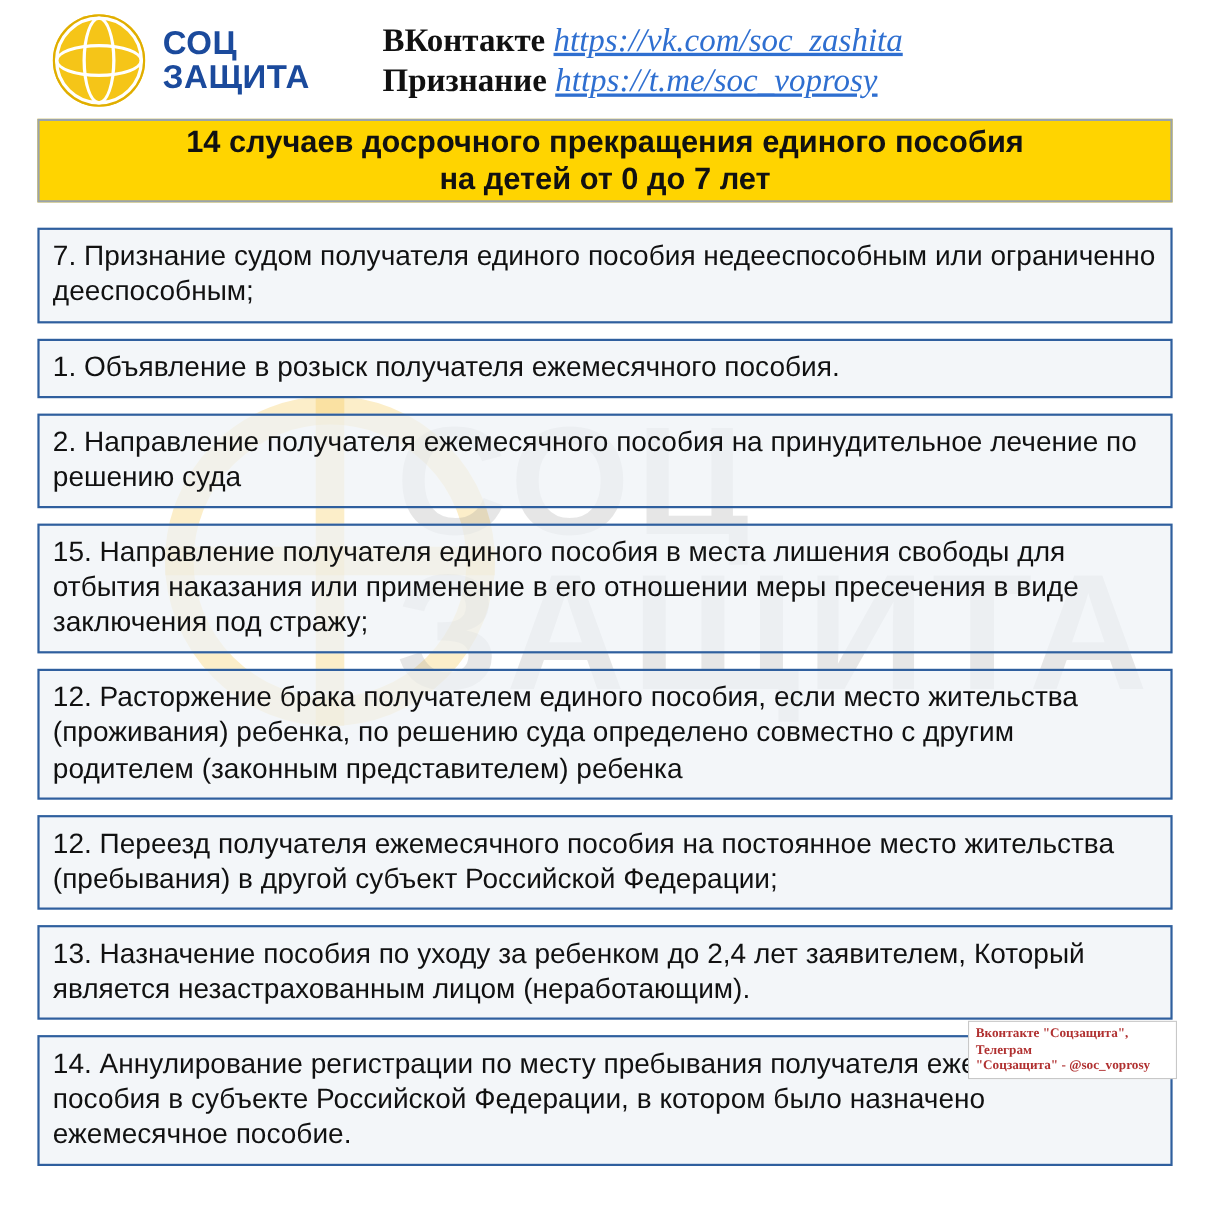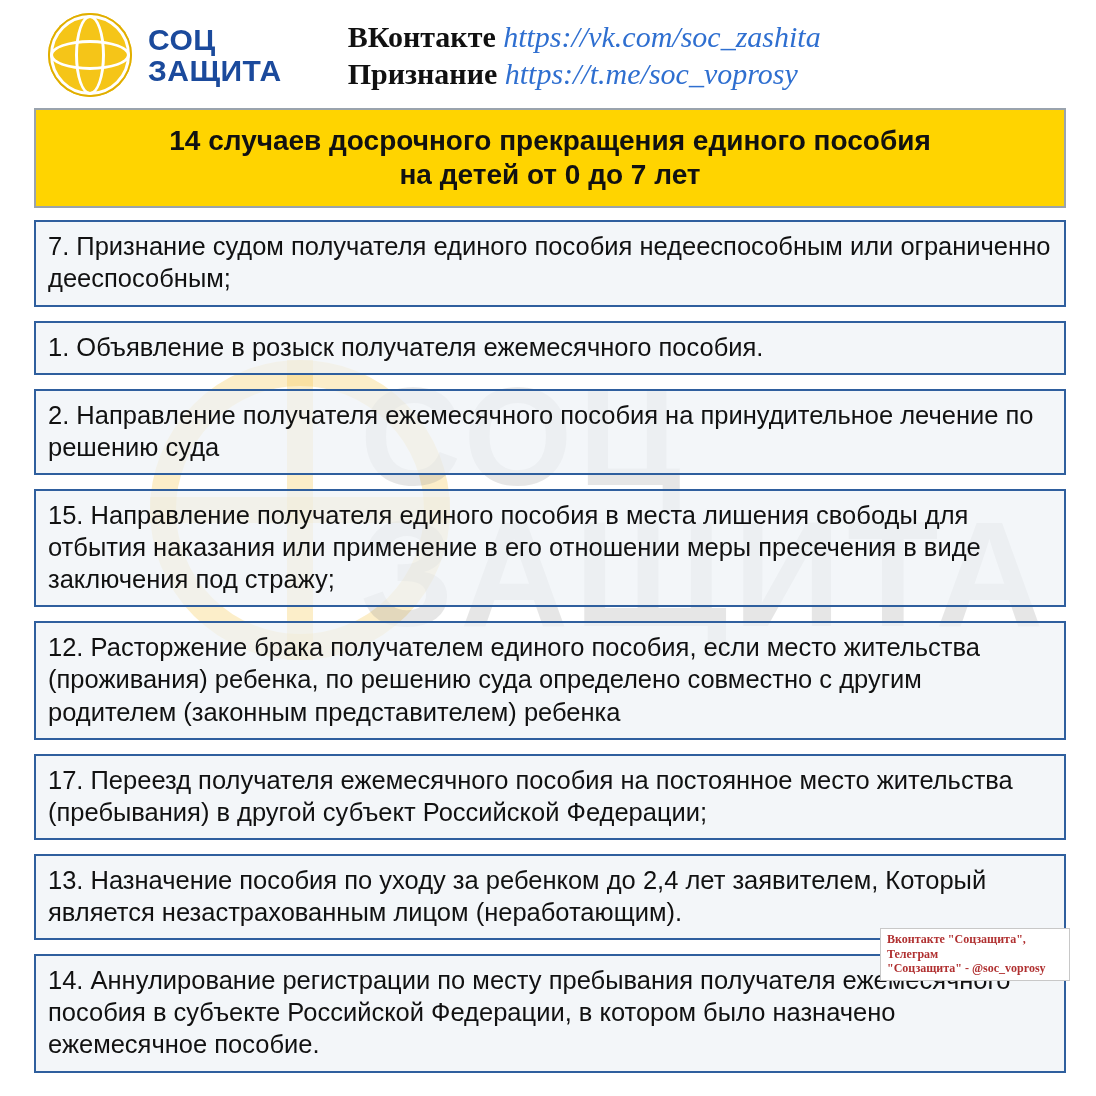--- a/index.html
+++ b/index.html
@@ -109,44 +109,44 @@
     letter-spacing: 0.5px;
   }
   .links {
     margin-left: 66px;
     font-family: "Liberation Serif", serif;
     font-size: 30px;
     line-height: 1.25;
     white-space: nowrap;
   }
   .links .lbl { color: #111111; font-weight: bold; }
-  .links .url { color: #2f6fd0; font-style: italic; }
+  .links .url { color: #2f6fd0; font-style: italic; text-decoration: underline; }
 
   
   .title-banner {
     position: relative;
     z-index: 2;
     margin: 8px 30px 0 34px;
     background: #ffd400;
     border: 2px solid #9aa3ad;
-    padding: 14px 20px;
+    padding: 2px 20px;
     text-align: center;
     font-weight: bold;
     font-size: 28px;
     line-height: 1.22;
     color: #111111;
     box-sizing: border-box;
   }
 
   
   .list {
     position: relative;
     z-index: 2;
     margin: 0 30px 0 34px;
-    padding-top: 12px;
+    padding-top: 23px;
   }
   .item {
     background: rgba(238, 243, 247, 0.72);
     border: 2px solid #2f5f9e;
     padding: 8px 12px 10px 12px;
     margin-bottom: 14px;
     font-size: 25.5px;
     line-height: 1.26;
     color: #111111;
     box-sizing: border-box;
@@ -210,21 +210,21 @@
   <div>14 случаев досрочного прекращения единого пособия</div>
   <div>на детей от 0 до 7 лет</div>
 </div>
 
 <div class="list">
   <div class="item">7. Признание судом получателя единого пособия недееспособным или ограниченно дееспособным;</div>
   <div class="item">1. Объявление в розыск получателя ежемесячного пособия.</div>
   <div class="item">2. Направление получателя ежемесячного пособия на принудительное лечение по решению суда</div>
   <div class="item">15.  Направление получателя единого пособия в места лишения свободы для отбытия наказания или применение в его отношении меры пресечения в виде заключения под стражу;</div>
   <div class="item">12. Расторжение брака получателем единого пособия, если место жительства (проживания) ребенка, по решению суда определено совместно с другим родителем (законным представителем) ребенка</div>
-  <div class="item">17. Переезд получателя ежемесячного пособия на постоянное место жительства (пребывания) в другой субъект Российской Федерации;</div>
+  <div class="item">12. Переезд получателя ежемесячного пособия на постоянное место жительства (пребывания) в другой субъект Российской Федерации;</div>
   <div class="item">13. Назначение пособия по уходу за ребенком до 2,4 лет заявителем, Который является незастрахованным лицом (неработающим).</div>
   <div class="item">14. Аннулирование регистрации по месту пребывания получателя ежемесячного пособия в субъекте Российской Федерации, в котором было назначено ежемесячное пособие.</div>
 </div>
 
 <div class="stamp">
   <div>Вконтакте "Соцзащита", Телеграм</div>
   <div>"Соцзащита" - @soc_voprosy</div>
 </div>
 
 </body></html>

